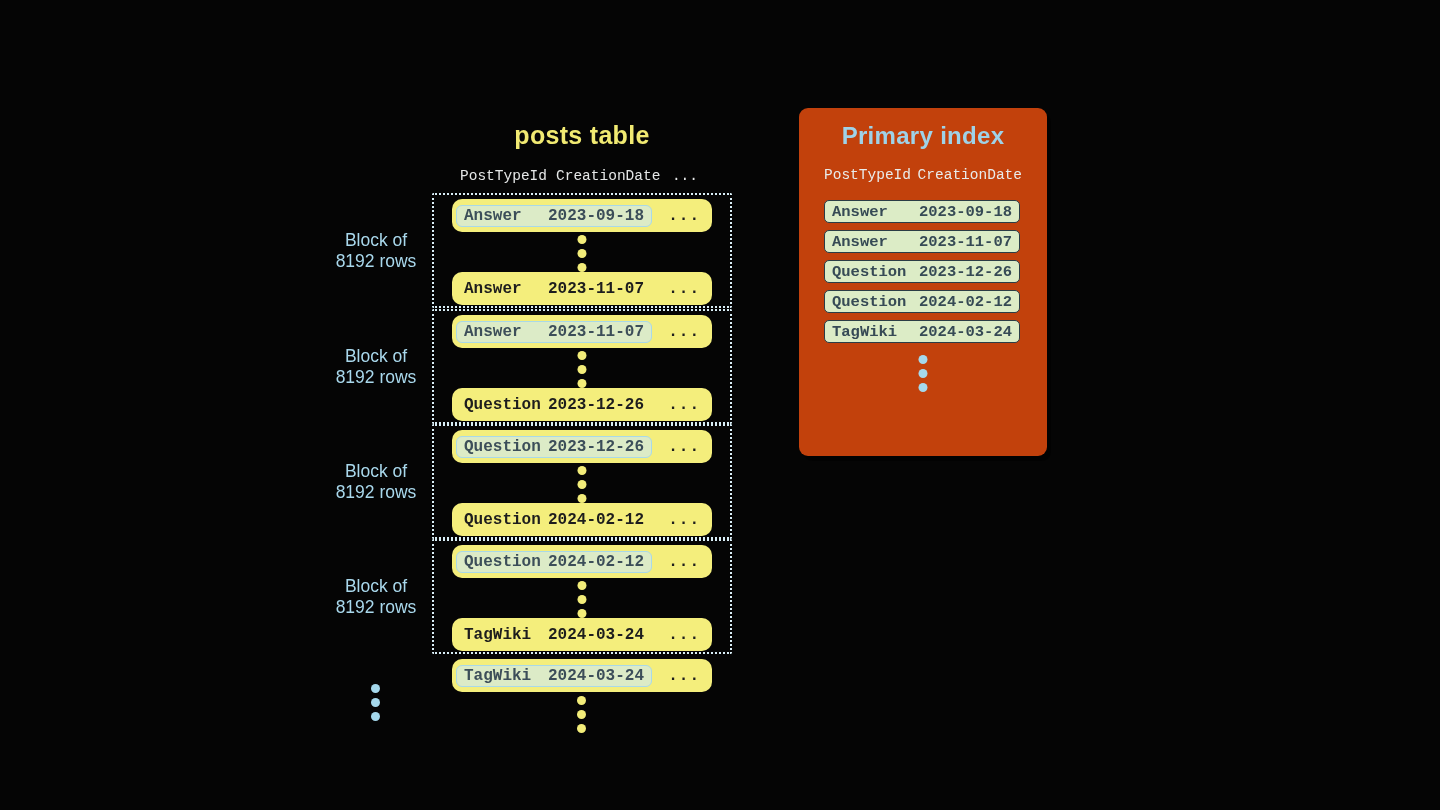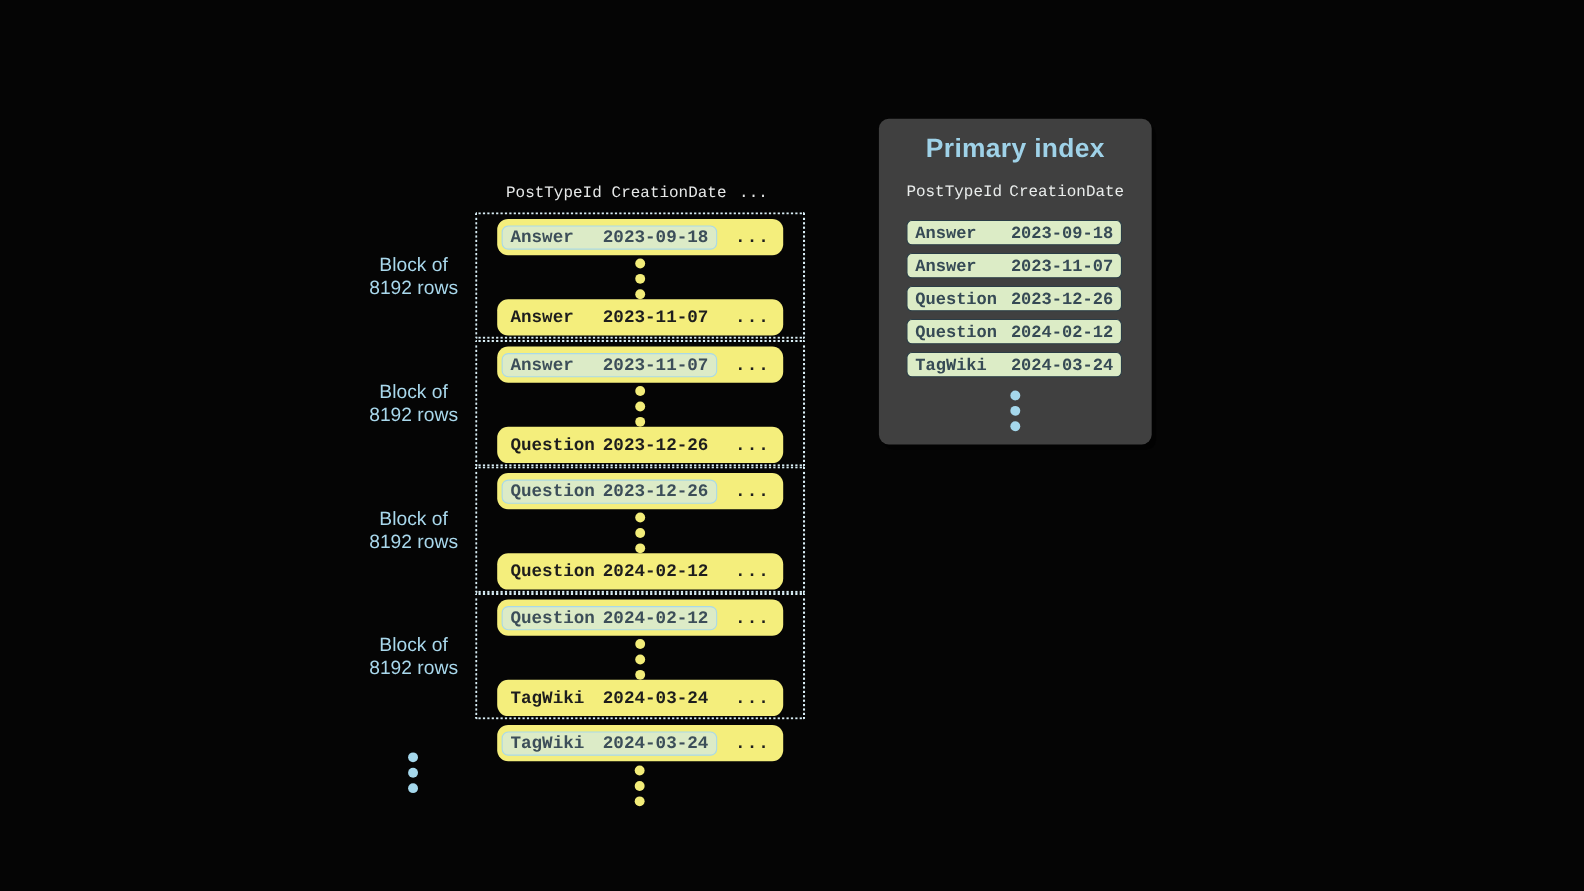--- a/index.html
+++ b/index.html
@@ -57,22 +57,22 @@
 
   
   .blk-label{
     position:absolute;left:306px;width:140px;height:115px;
     display:flex;flex-direction:column;justify-content:center;align-items:center;
     color:#a9d8ec;font-size:17.5px;font-weight:500;line-height:21px;text-align:left;
   }
 
   
   .panel{
-    position:absolute;left:799px;top:108px;width:248px;height:296px;
-    background:#404040;border-radius:9px;
+    position:absolute;left:799px;top:108px;width:248px;height:348px;
+    background:#c2410c;border-radius:9px;
     box-shadow:4px 5px 0 rgba(0,0,0,0.45);
   }
   .panel-title{
     position:absolute;left:0;top:14px;width:248px;text-align:center;
     font-size:24px;font-weight:600;color:#9fd2e8;letter-spacing:.3px;
   }
   .panel-header{
     position:absolute;left:25px;top:59px;width:198px;display:flex;
     justify-content:space-between;font-size:14.5px;font-weight:500;color:#e9eceb;
   }
@@ -86,20 +86,21 @@
     display:flex;justify-content:space-between;align-items:center;
     padding:0 7px;font-size:15.5px;font-weight:bold;
   }
   .panel .vdots{left:50%;transform:translateX(-50%);top:247px;}
 </style>
 </head>
 <body>
 
 <div class="stage">
 
+  <div class="pt-title">posts table</div>
 
   <div class="pt-header mono">
     <span class="col-1">PostTypeId</span>
     <span class="col-2">CreationDate</span>
     <span class="col-more">...</span>
   </div>
 
   <div class="block" style="top:193px">
     <div class="trow mono pos-first">
       <span class="entry hl">

